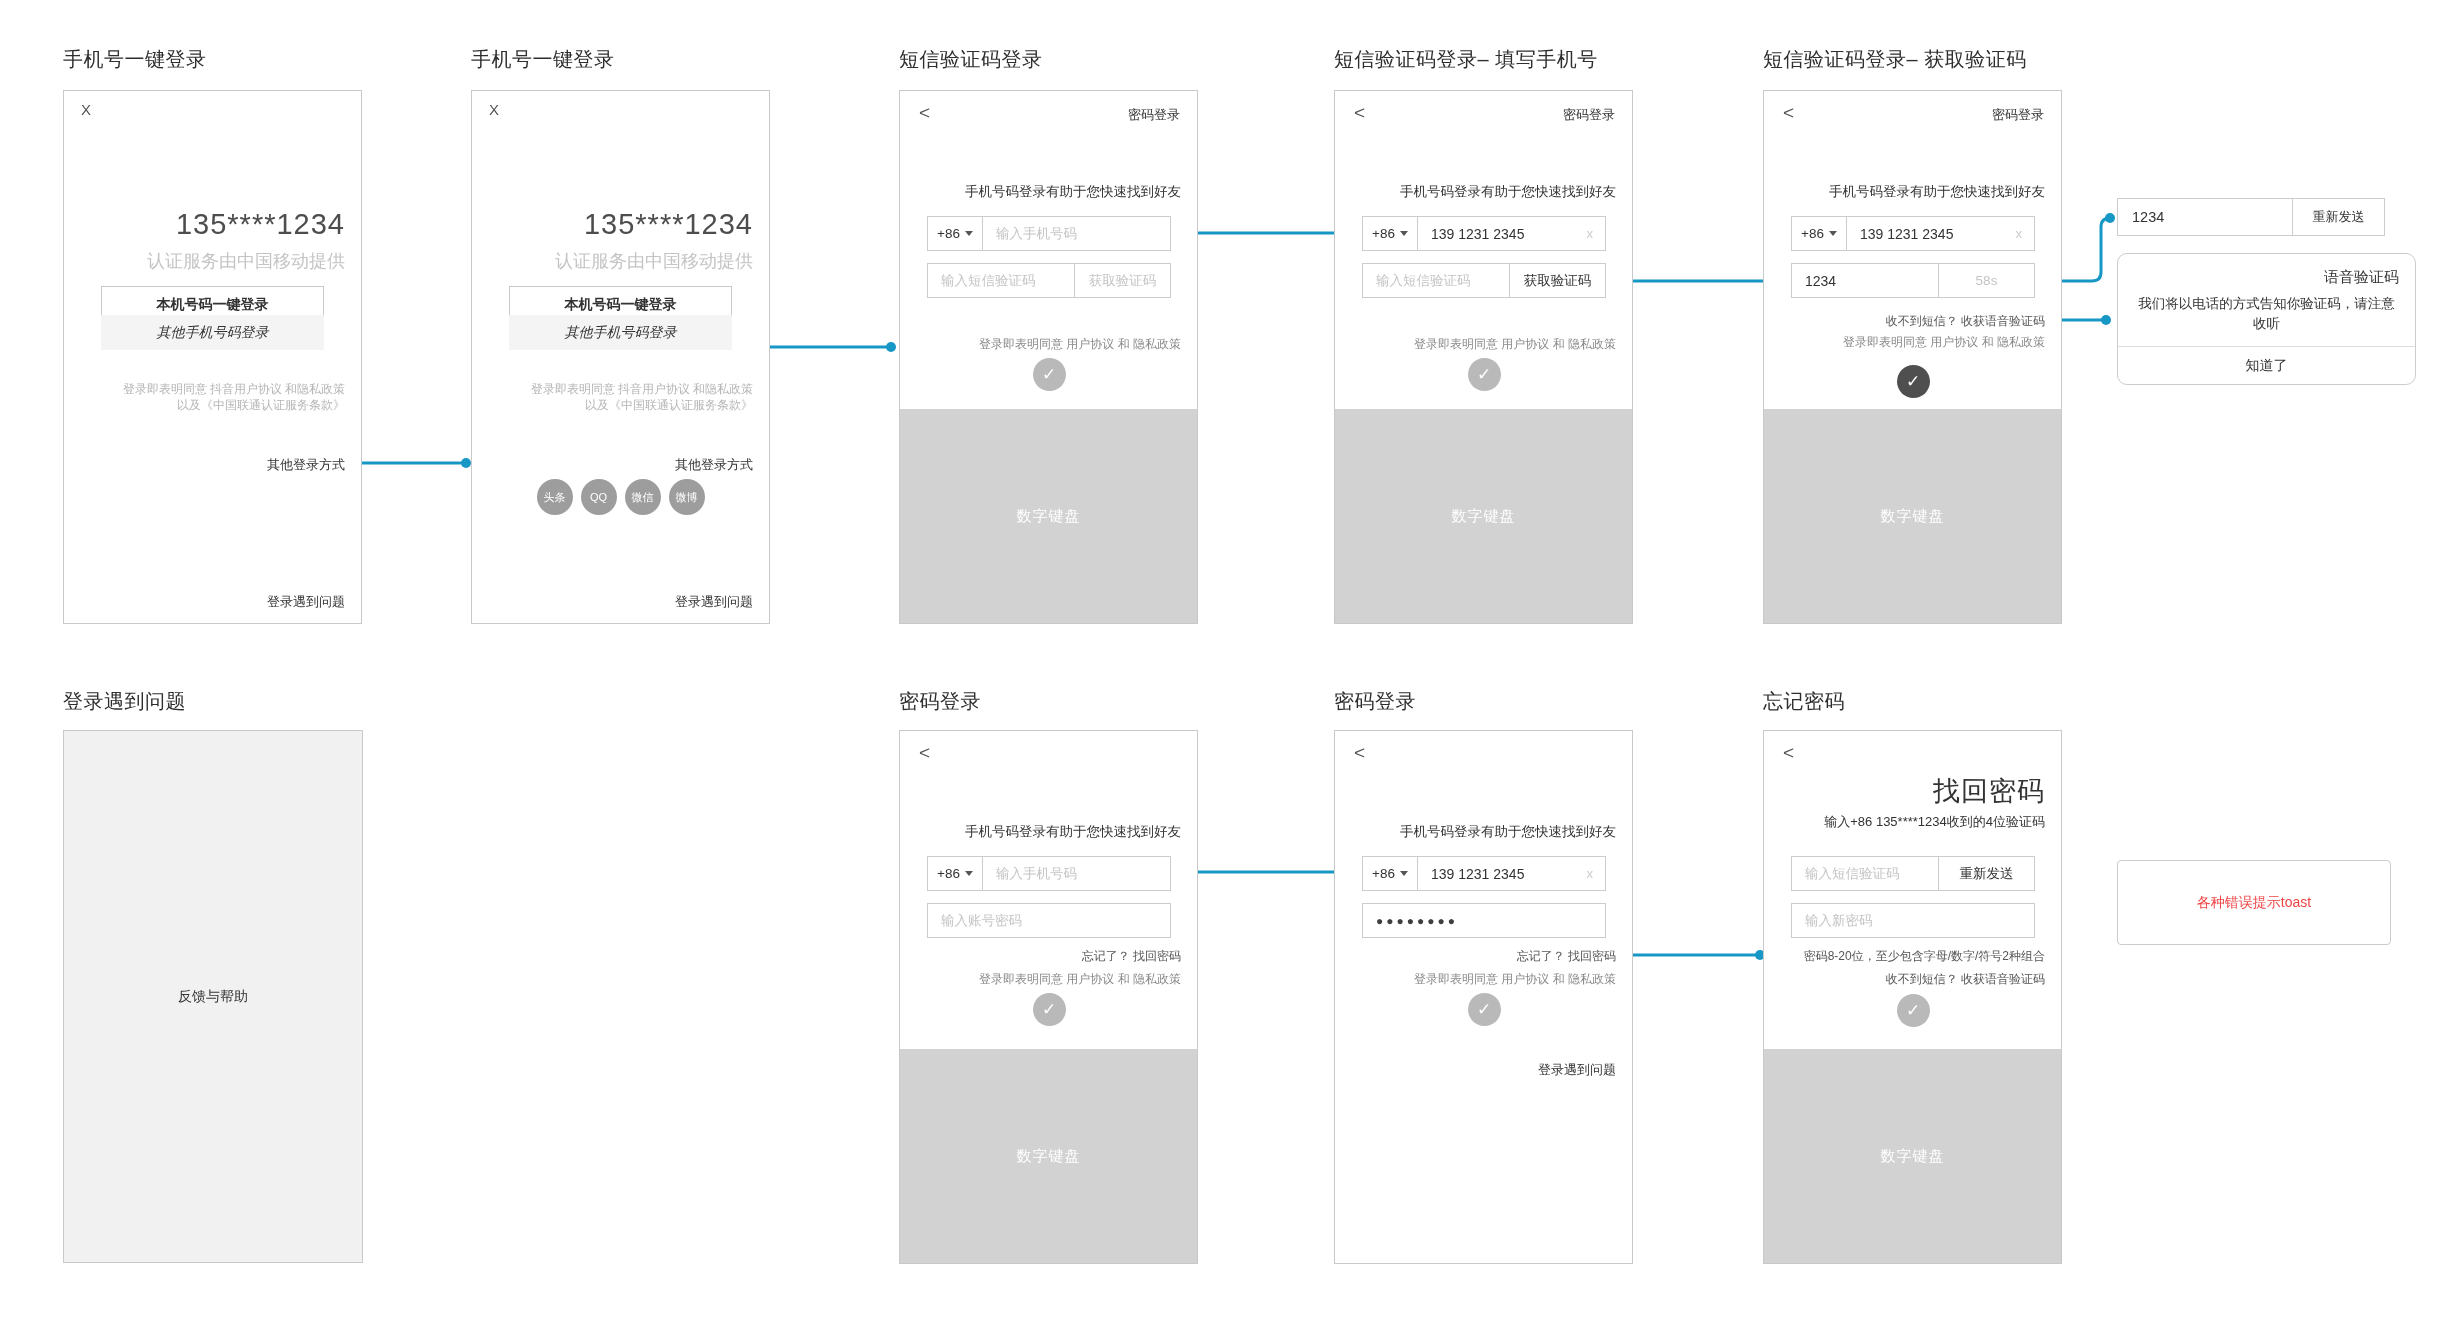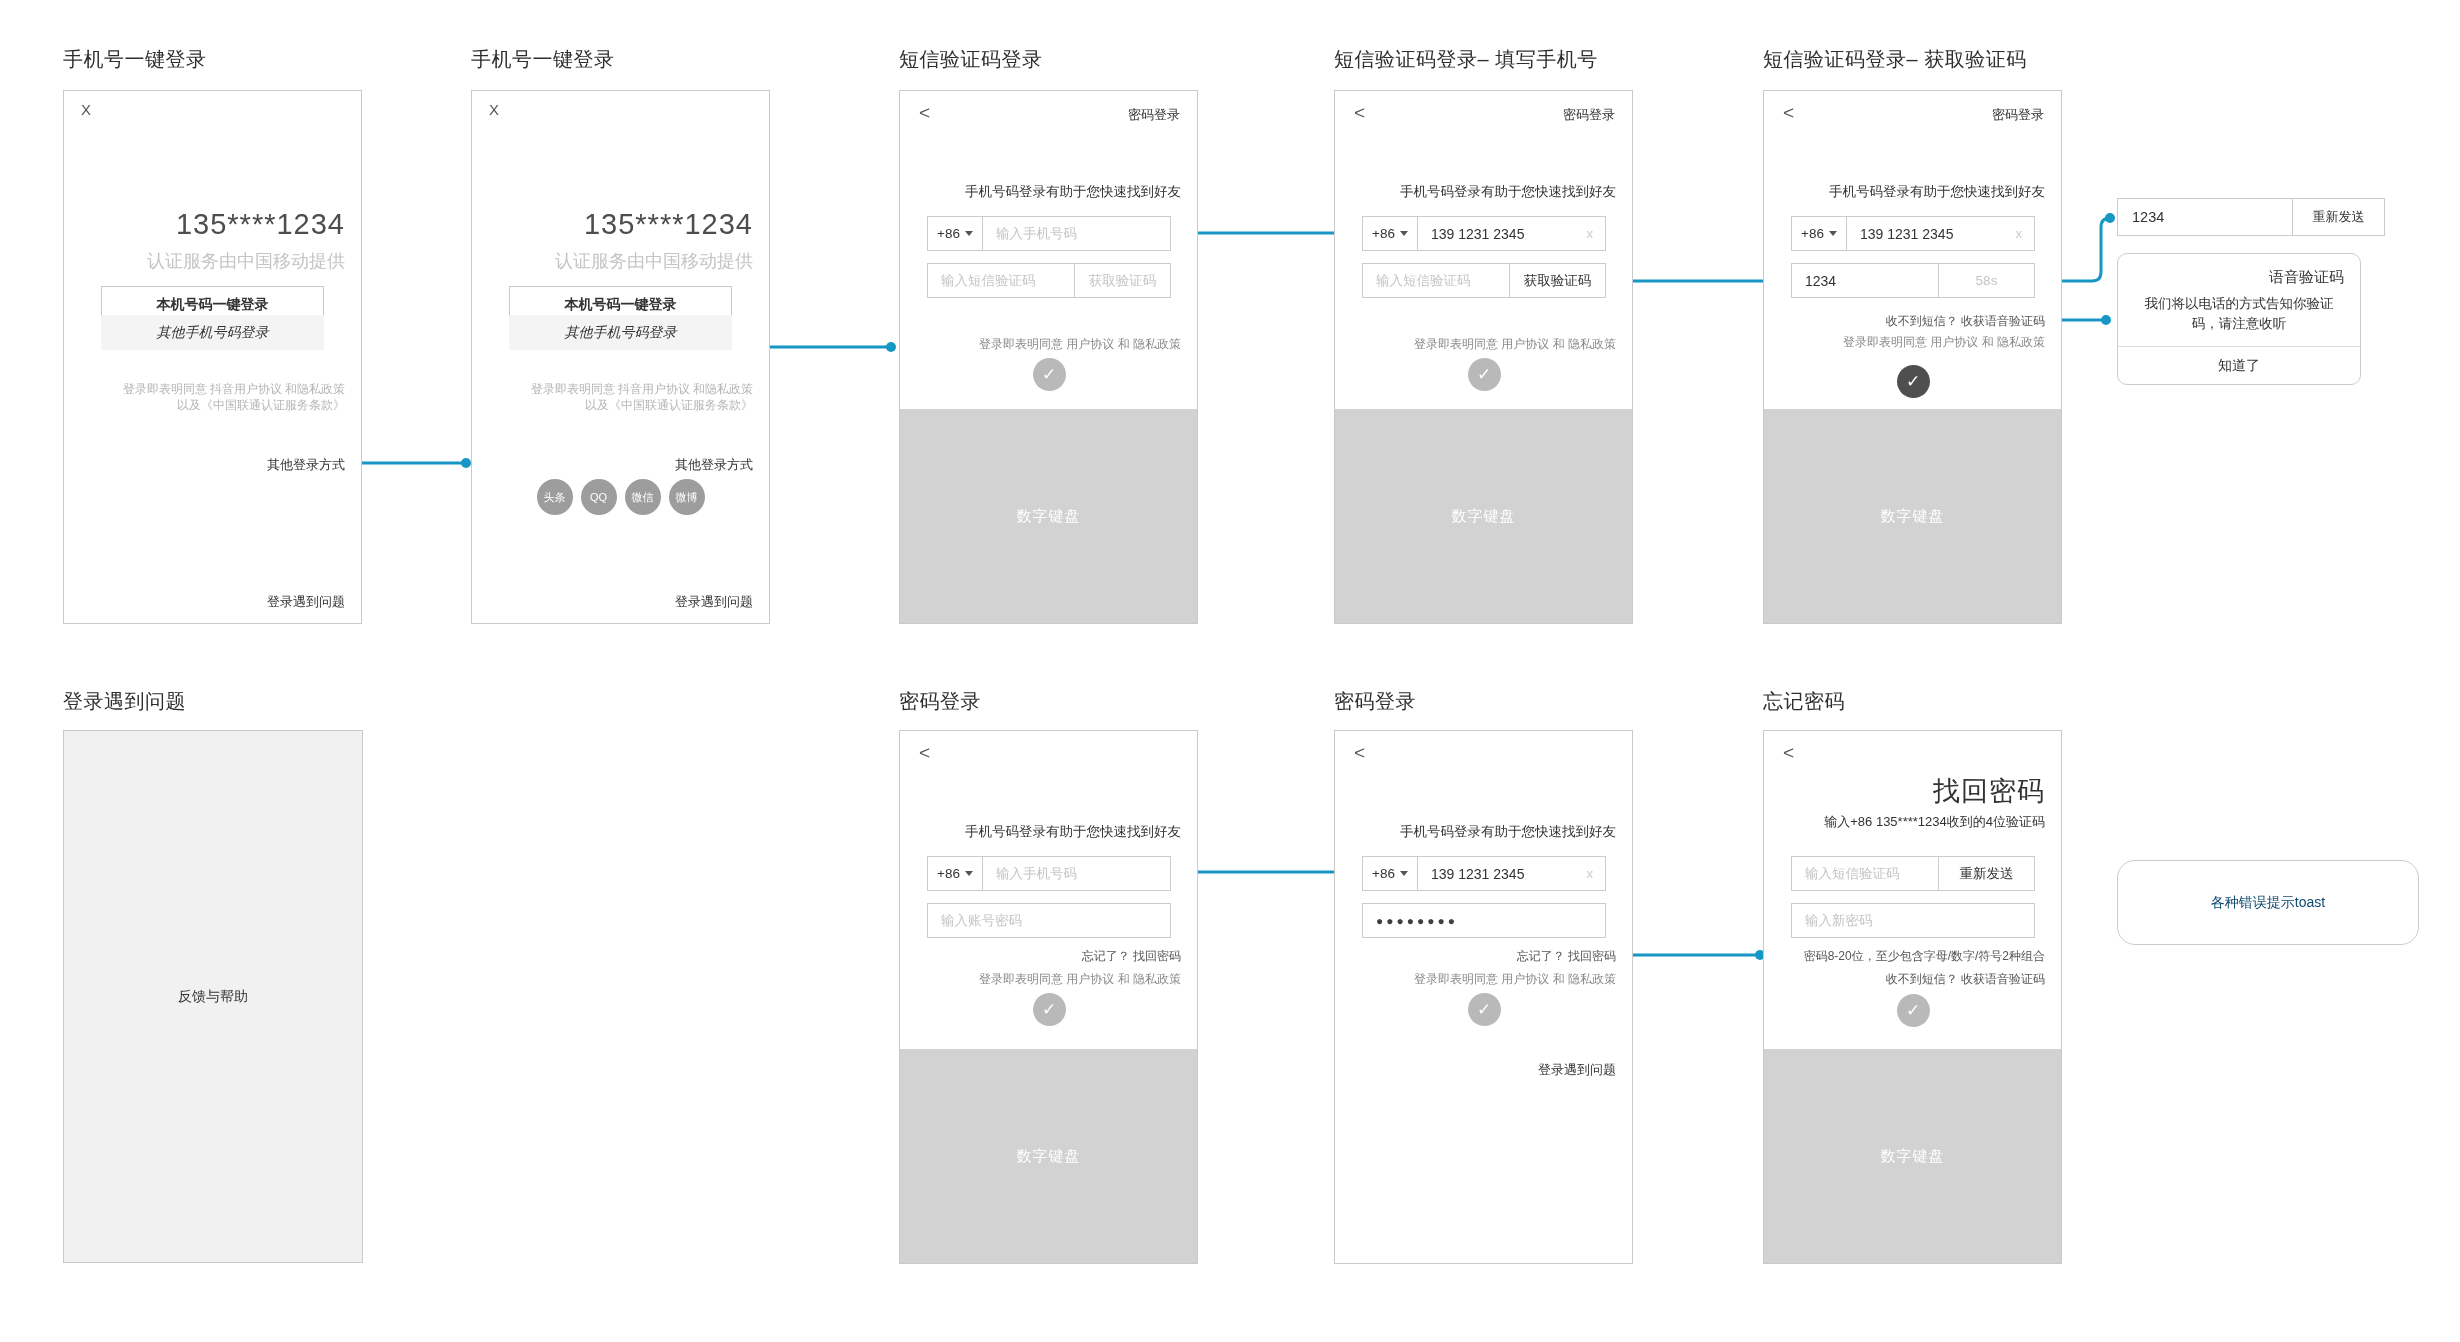--- a/index.html
+++ b/index.html
@@ -43,30 +43,30 @@
   .socials{top:388px;left:0;right:0;display:flex;justify-content:center;gap:8px;position:absolute;}
   .soc{width:36px;height:36px;border-radius:50%;background:#9d9d9d;color:#fff;font-size:11px;
        display:flex;align-items:center;justify-content:center;}
   .bigtitle{top:42px;font-size:27px;color:#333;letter-spacing:1px;}
   .sub{top:82px;font-size:13px;color:#333;}
   .panel-input{position:absolute;left:2117px;top:198px;width:268px;height:38px;border:1px solid #ccc;background:#fff;
                display:flex;align-items:center;box-sizing:border-box;}
   .panel-input .pv{flex:1;padding-left:14px;font-size:14.5px;color:#333;}
   .panel-input .pbtn{width:92px;min-width:92px;height:100%;border-left:1px solid #ccc;box-sizing:border-box;
                      display:flex;align-items:center;justify-content:center;font-size:13px;color:#333;}
-  .dialog{position:absolute;left:2117px;top:253px;width:244px;height:132px;border:1px solid #ccc;border-radius:10px;
+  .dialog{position:absolute;left:2117px;top:253px;width:299px;height:132px;border:1px solid #ccc;border-radius:10px;
           background:#fff;box-sizing:border-box;}
   .dialog .dtitle{top:14px;font-size:15px;color:#333;}
   .dialog .dbody{top:40px;left:16px;right:16px;text-align:center;font-size:13.5px;color:#333;line-height:20px;}
   .dialog .dfooter{left:0;right:0;bottom:0;height:37px;border-top:1px solid #ddd;display:flex;align-items:center;
                    justify-content:center;font-size:14px;color:#333;position:absolute;}
   .fbpanel{position:absolute;left:63px;top:730px;width:300px;height:533px;background:#f1f1f1;border:1px solid #c9c9c9;
            box-sizing:border-box;display:flex;align-items:center;justify-content:center;font-size:14px;color:#333;}
-  .toast{position:absolute;left:2117px;top:860px;width:302px;height:85px;border:1px solid #ccc;border-radius:18px;
-         background:#fff;box-sizing:border-box;display:flex;align-items:center;justify-content:center;font-size:14px;color:#0c4a6e;}
+  .toast{position:absolute;left:2117px;top:860px;width:274px;height:85px;border:1px solid #ccc;border-radius:4px;
+         background:#fff;box-sizing:border-box;display:flex;align-items:center;justify-content:center;font-size:14px;color:#ef4444;}
   .flows{position:absolute;left:0;top:0;pointer-events:none;}
 </style>
 </head>
 <body>
 
 <div class="canvas">
 
   <svg class="flows" width="2460" height="1342" viewBox="0 0 2460 1342">
     <g stroke="#1797c6" stroke-width="3" fill="#1797c6">
       <polygon points="265,457.5 253,463 265,468.5" stroke="none"></polygon>

